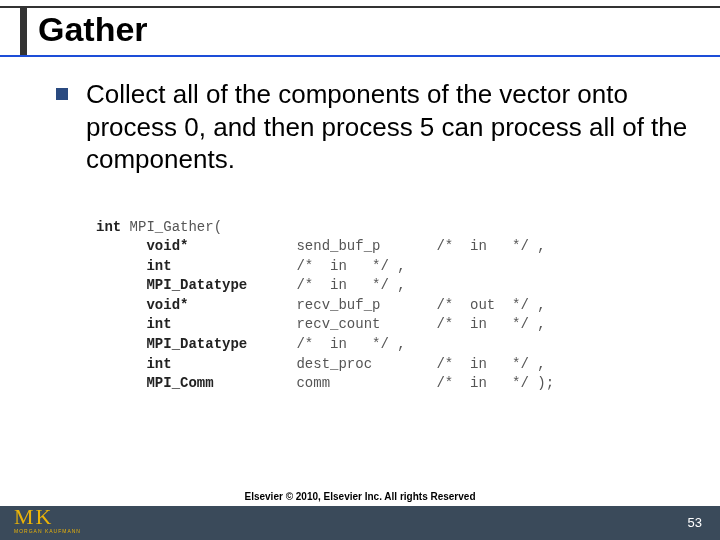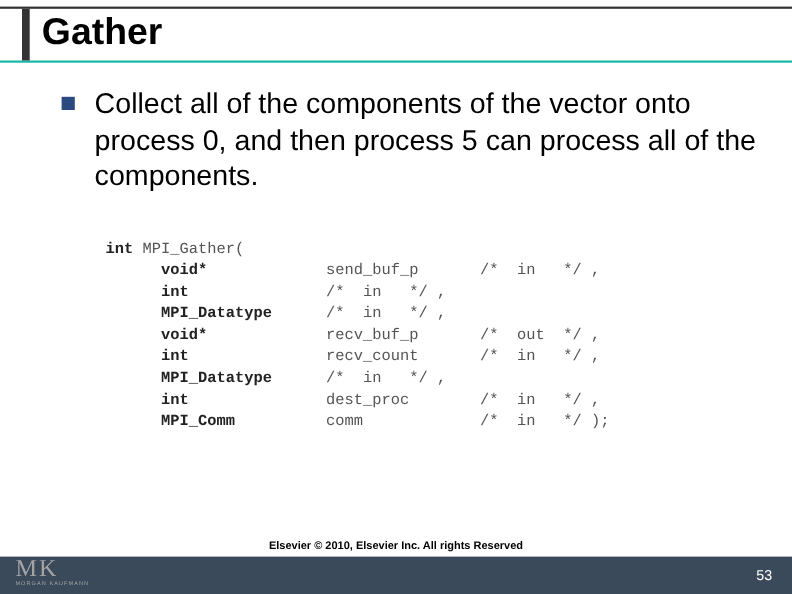--- a/index.html
+++ b/index.html
@@ -15,21 +15,21 @@
     position: absolute;
     top: 6px; left: 0; right: 0;
     height: 2px;
     background: #333;
   }
   .title-area {
     position: absolute;
     top: 8px;
     left: 0;
     right: 0;
-    border-bottom: 2px solid #14b8a6;
+    border-bottom: 2px solid #1d4ed8;
     padding: 0 0 6px 38px;
   }
   .title-vbar {
     position: absolute;
     left: 20px;
     top: 0;
     width: 7px;
     height: 100%;
     background: #333;
   }
@@ -83,21 +83,21 @@
     bottom: 0;
     left: 0;
     right: 0;
     height: 34px;
     background: #3a4a5a;
   }
   .logo {
     position: absolute;
     left: 14px;
     bottom: 6px;
-    color: #a3a3a3;
+    color: #eab308;
   }
   .logo-main {
     font-family: Georgia, serif;
     font-size: 22px;
     letter-spacing: 2px;
   }
   .logo-sub {
     font-size: 5px;
     letter-spacing: 1px;
     margin-top: -2px;

